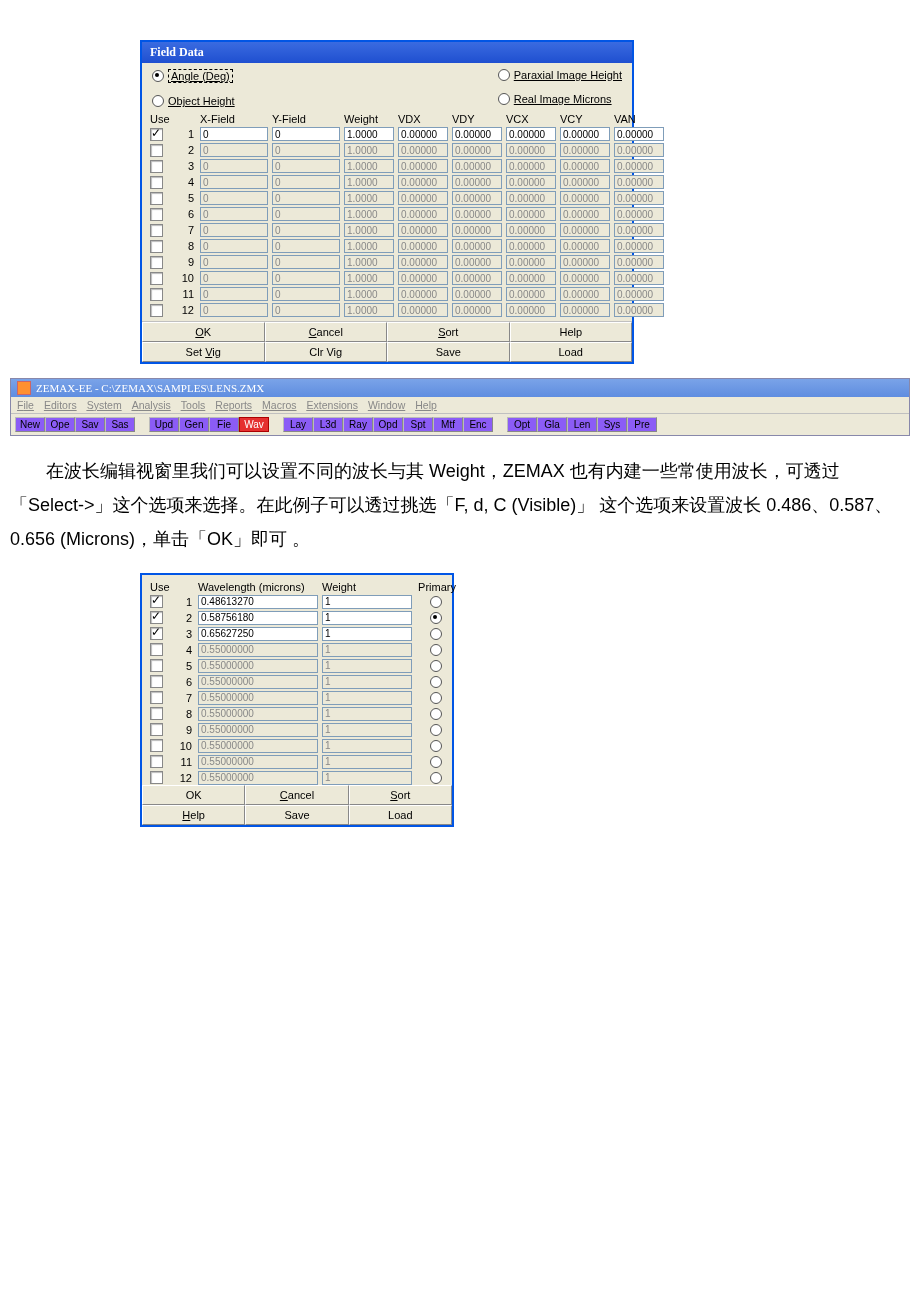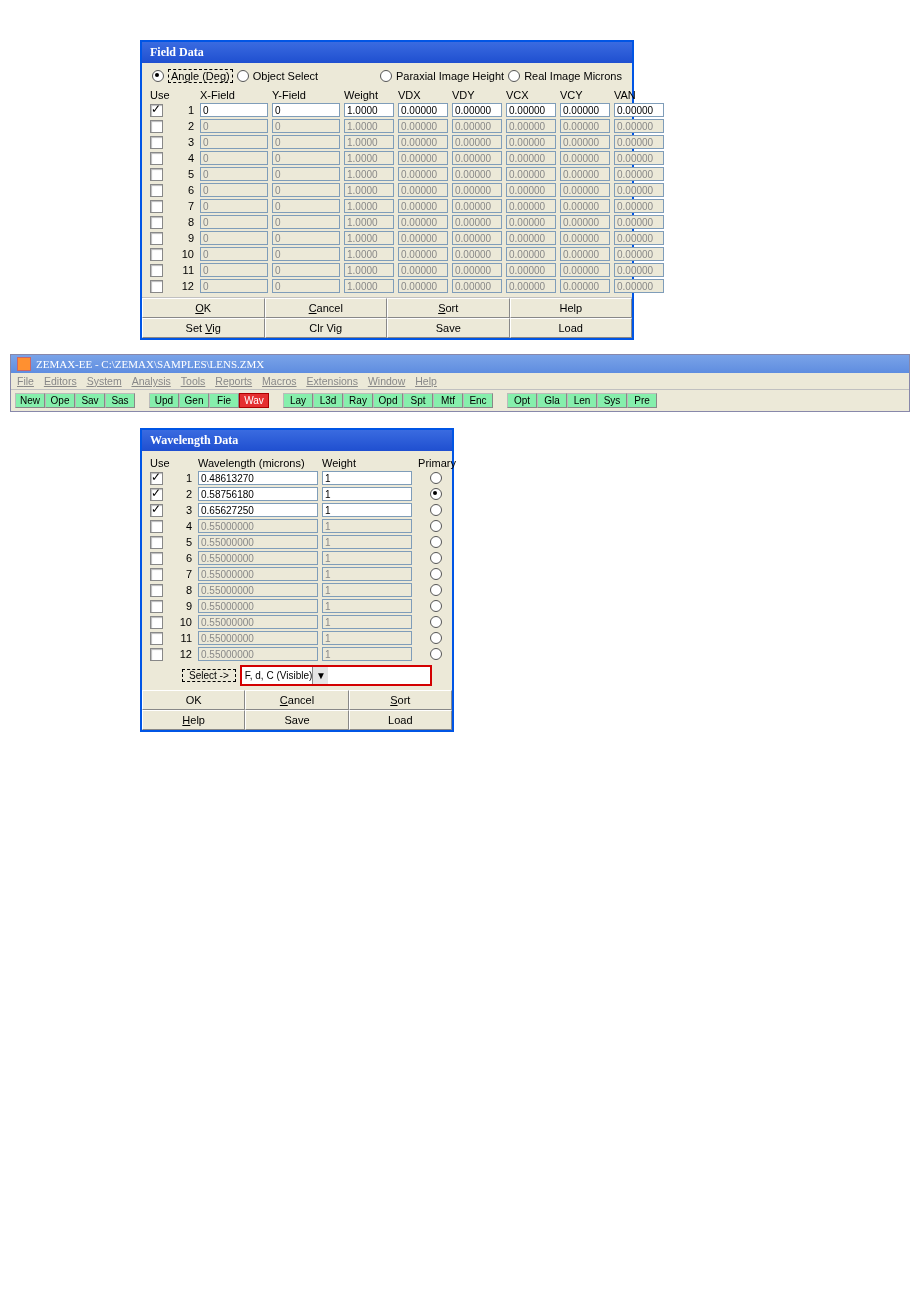--- a/index.html
+++ b/index.html
@@ -26,21 +26,21 @@
     font-weight: bold;
     padding: 3px 8px;
     font-family: "Times New Roman", serif;
     font-size: 12px;
   }
   .fd-top {
     display: flex;
     justify-content: space-between;
     padding: 6px 10px 0 10px;
   }
-  .fd-top-col { display: flex; gap: 4px; }
+  .fd-top-col { display: flex; flex-direction: column; gap: 12px; text-decoration: underline; }
   .radio-row { display: flex; align-items: center; gap: 4px; }
   .radio {
     width: 10px; height: 10px; border: 1px solid #555; border-radius: 50%;
     background: #fff; display:inline-block; position:relative;
   }
   .radio.sel::after { content:""; position:absolute; left:2px; top:2px; width:4px; height:4px; background:#000; border-radius:50%; }
   .dashed { border: 1px dashed #000; padding: 0 2px; }
 
   .fd-hdr, .fd-row {
     display: grid;
@@ -108,21 +108,21 @@
   }
   .zemax-menu span { text-decoration: underline; }
   .zemax-tb {
     background:#ece9d8; padding:3px 4px;
     display:flex; gap:14px;
     font-family: Tahoma, Arial, sans-serif; font-size:10px;
   }
   .tb-group { display:flex; }
   .tb-btn {
     padding:1px 4px; border:1px solid #bbb; border-right-color:#888; border-bottom-color:#888;
-    background:#86efac; min-width:20px; text-align:center;
+    background:#8b5cf6; min-width:20px; text-align:center;
   }
   .tb-btn.red { background:#e53030; color:#fff; border-color:#a00; }
 
   
   .wl { width: 310px; margin-top: 16px; }
   .wl-hdr, .wl-row {
     display:grid; grid-template-columns: 22px 18px 120px 90px 40px;
     align-items:center; column-gap:4px; padding: 0 8px;
   }
   .wl-hdr { margin-top:6px; }
@@ -161,21 +161,21 @@
     <div class="win-title">Field Data</div>
 
     <div class="fd-top">
       <div class="fd-top-col">
         <div class="radio-row">
           <span class="radio sel"></span>
           <span class="dashed">Angle (Deg)</span>
         </div>
         <div class="radio-row">
           <span class="radio"></span>
-          <span>Object Select</span>
+          <span>Object Height</span>
         </div>
       </div>
       <div class="fd-top-col">
         <div class="radio-row">
           <span class="radio"></span>
           <span>Paraxial Image Height</span>
         </div>
         <div class="radio-row">
           <span class="radio"></span>
           <span>Real Image Microns</span>
@@ -400,23 +400,23 @@
       <div class="tb-group" id="tbg4">
           <div class="tb-btn">Opt</div>
           <div class="tb-btn">Gla</div>
           <div class="tb-btn">Len</div>
           <div class="tb-btn">Sys</div>
           <div class="tb-btn">Pre</div>
         </div>
     </div>
   </div>
 
+  <div class="body-text watermark" style="margin-left:-130px; margin-right:-130px;">　　在波长编辑视窗里我们可以设置不同的波长与其 Weight，ZEMAX 也有内建一些常使用波长，可透过「Select-&gt;」这个选项来选择。在此例子可以透过挑选「F, d, C (Visible)」 这个选项来设置波长 0.486、0.587、0.656  (Microns)，单击「OK」即可 。</div>
 
   <div class="win wl">
-    <div class="win-title">Wavelength Data</div>
     <div class="wl-hdr">
       <span>Use</span>
         <span></span>
       <span>Wavelength (microns)</span>
       <span>Weight</span>
       <span class="prim-head">Primary</span>
     </div>
     <div id="wl-rows">
         <div class="wl-row">
           <span class="cb chk"></span>
@@ -521,27 +521,20 @@
           <span class="cb"></span>
           <span class="fd-idx">12</span>
           <input class="cell" value="0.55000000" style="">
           <input class="cell" value="1" style="">
           <span class="prim-cell">
             <span class="radio"></span>
           </span>
         </div>
       </div>
 
-    <div class="wl-sel-row">
-      <span class="sel-btn">Select -&gt;</span>
-      <div class="combo">
-        <span>F, d, C (Visible)</span>
-        <span class="arrow">▼</span>
-      </div>
-    </div>
 
     <div class="wl-btns">
       <div class="wbtn"><span class="und" style="text-decoration:none">O</span>K</div>
       <div class="wbtn"><span class="und">C</span>ancel</div>
       <div class="wbtn"><span class="und">S</span>ort</div>
     </div>
     <div class="wl-btns">
       <div class="wbtn"><span class="und">H</span>elp</div>
       <div class="wbtn">Save</div>
       <div class="wbtn">Load</div>

